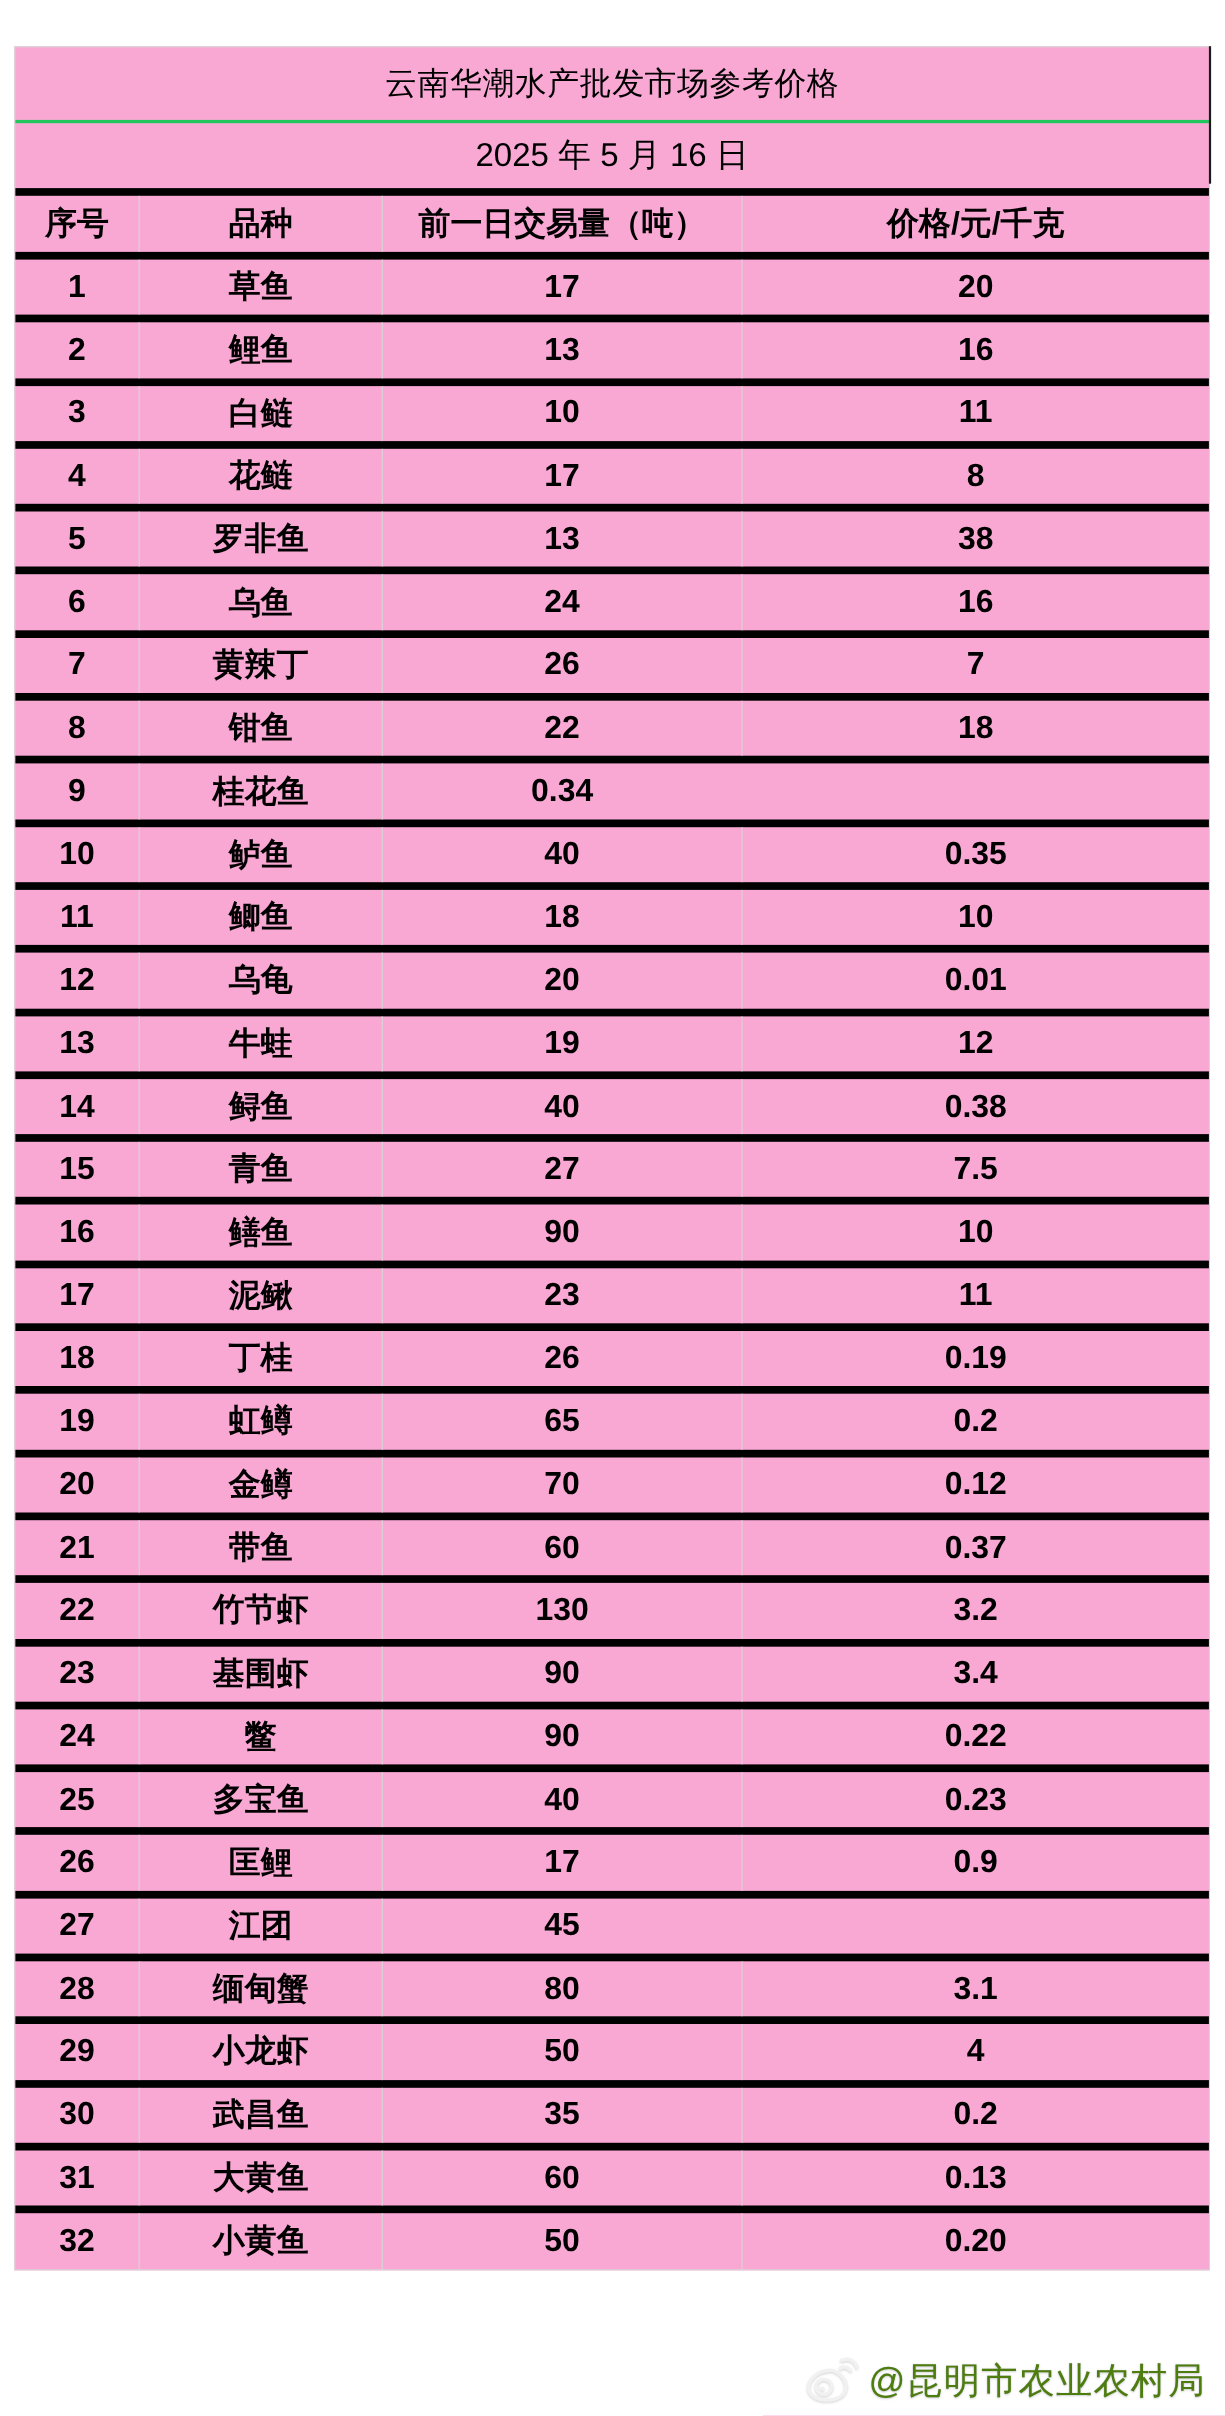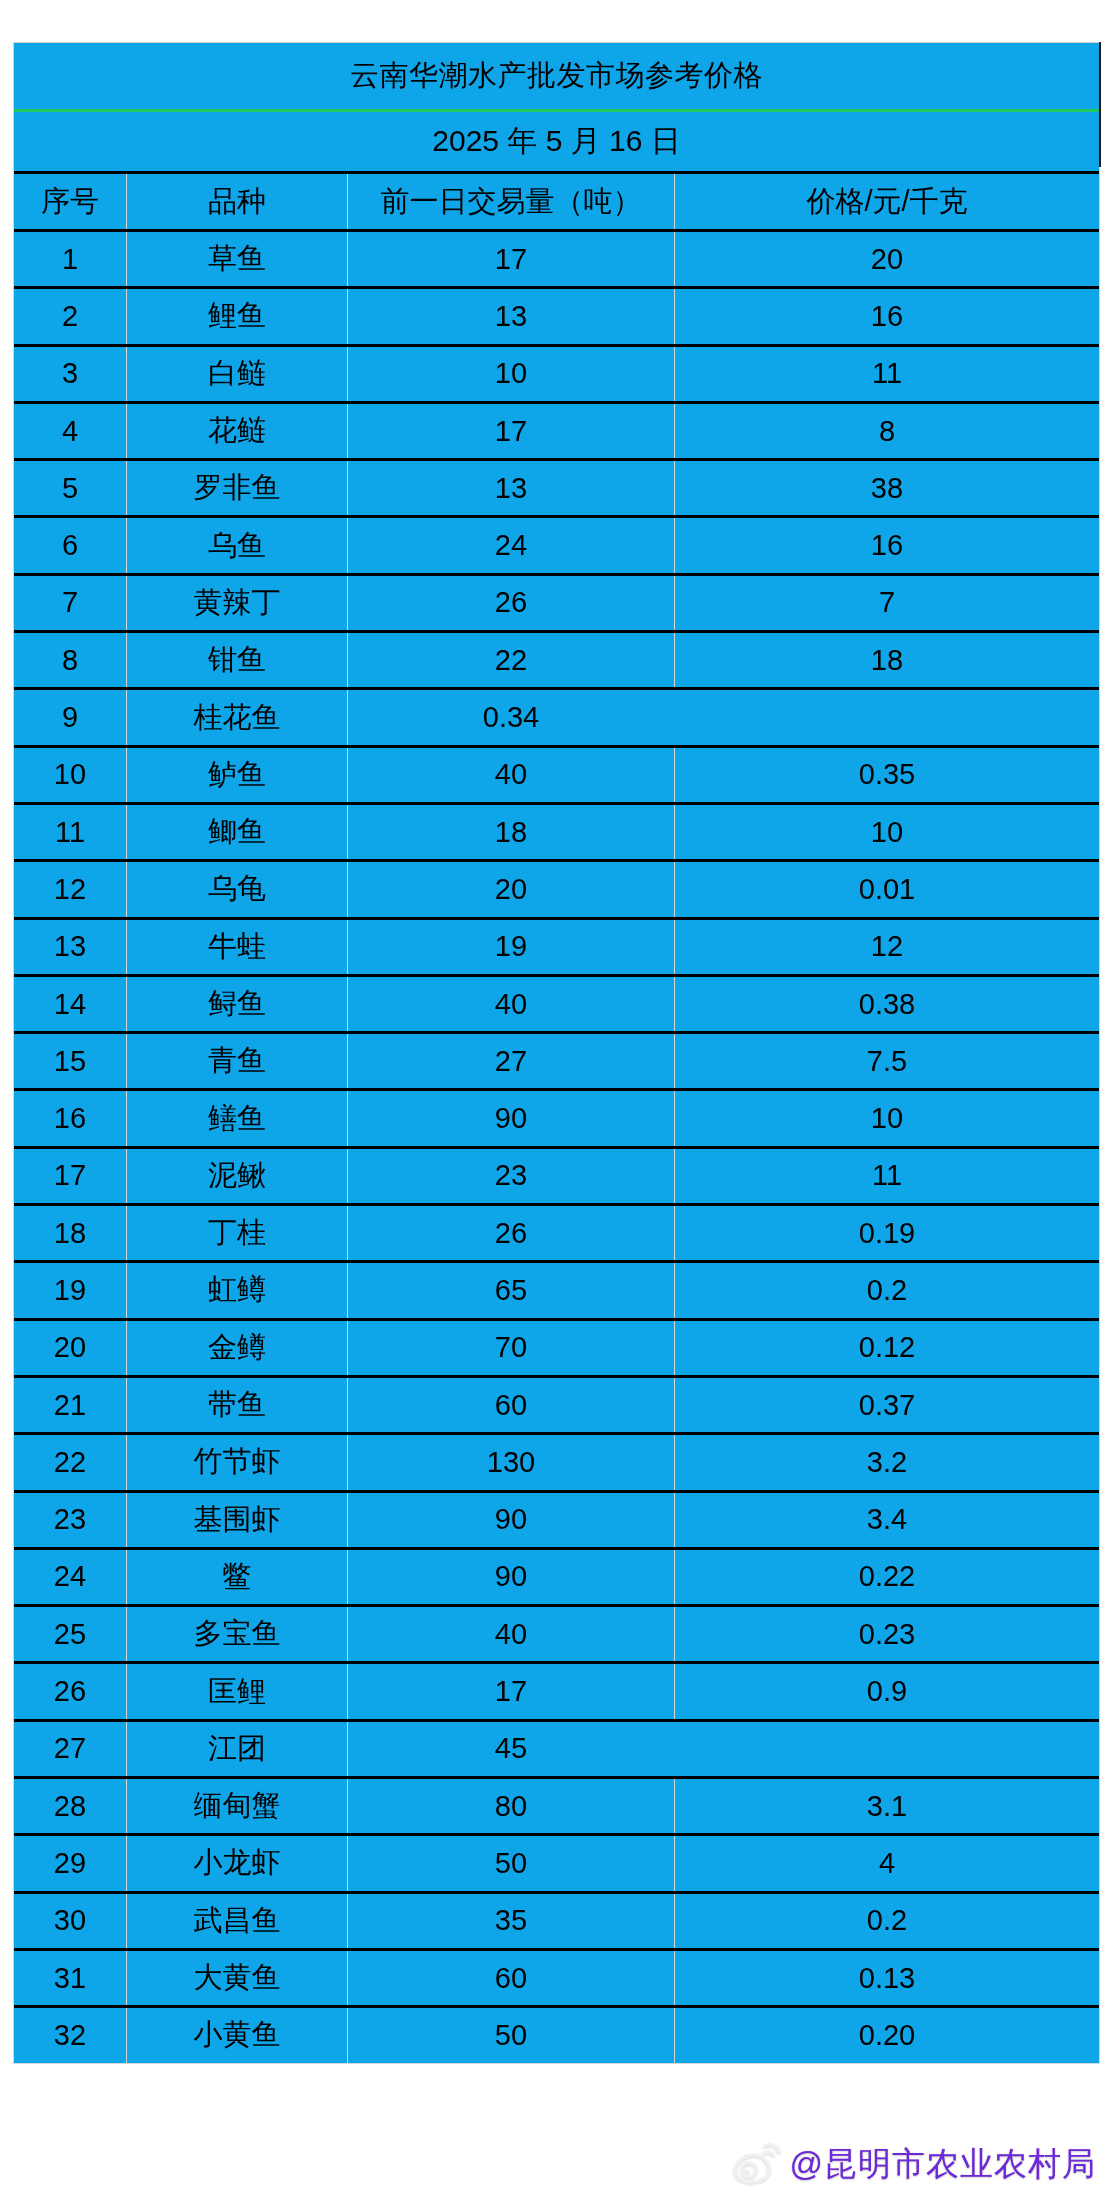--- a/index.html
+++ b/index.html
@@ -3,48 +3,48 @@
 <meta charset="utf-8">
 <style>
   html,body{margin:0;padding:0;}
   body{
     width:1114px;height:2196px;position:relative;background:#ffffff;
     font-family:"Liberation Sans","DejaVu Sans",sans-serif;color:#000000;
     overflow:hidden;
   }
   .price-table{
     position:absolute;left:13px;top:42px;width:1087px;
-    border:1px solid #d6d6d6;background:#0ea5e9;box-sizing:border-box;
+    border:1px solid #d6d6d6;background:#f9a8d4;box-sizing:border-box;
   }
   .title-row{
     height:66px;display:flex;align-items:center;justify-content:center;
     font-size:29px;letter-spacing:0.5px;
   }
   .date-row{
     height:59px;border-top:3px solid #22c55e;
     display:flex;align-items:center;justify-content:center;font-size:30px;
   }
   .grid-row{
     display:grid;grid-template-columns:112px 221px 327px 1fr;
-    border-top:3px solid #000000;box-sizing:border-box;
+    border-top:7px solid #000000;box-sizing:border-box;font-weight:bold;
   }
   .header-row{height:58px;}
   .data-row{height:57.3px;}
   .cell{
     display:flex;align-items:center;justify-content:center;
     font-size:29px;box-sizing:border-box;overflow:hidden;white-space:nowrap;
   }
   .cell + .cell{border-left:1px solid #d6d6d6;}
   .dark-right-edge{
     position:absolute;left:1099px;top:42px;width:2px;height:125px;background:#1a1a1a;
   }
   .watermark{
     position:absolute;right:18px;top:2138px;height:52px;
     display:flex;align-items:center;gap:10px;
-    color:#6d28d9;font-size:33px;letter-spacing:1px;
+    color:#4d7c0f;font-size:33px;letter-spacing:1px;
     text-shadow:0 1px 2px rgba(150,150,150,0.45), 0 0 1px rgba(150,150,150,0.55);
   }
   .weibo-icon{width:48px;height:42px;flex:0 0 auto;opacity:0.9;
     filter:drop-shadow(0 1px 1px rgba(150,150,150,0.45));}
 </style>
 </head>
 <body>
 
 <div class="price-table">
   <div class="title-row">云南华潮水产批发市场参考价格</div>

